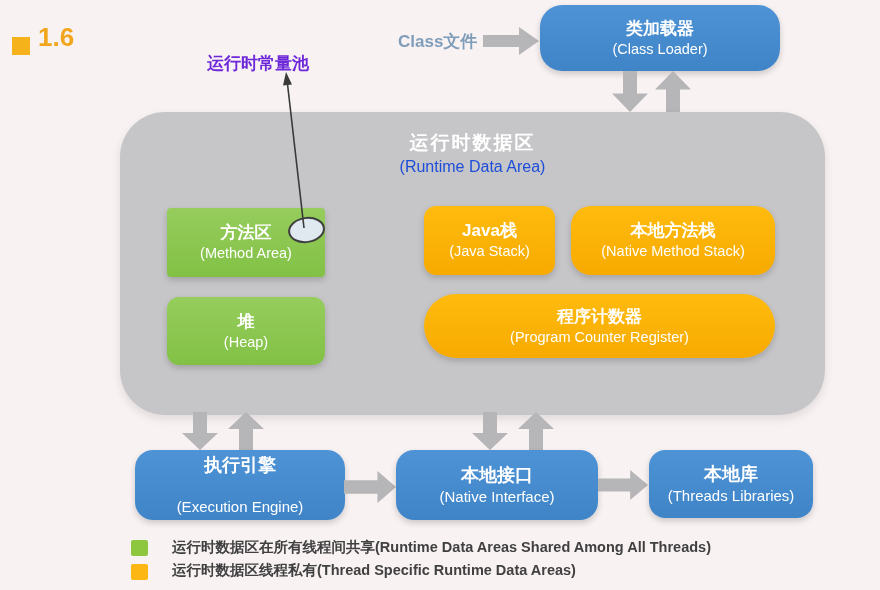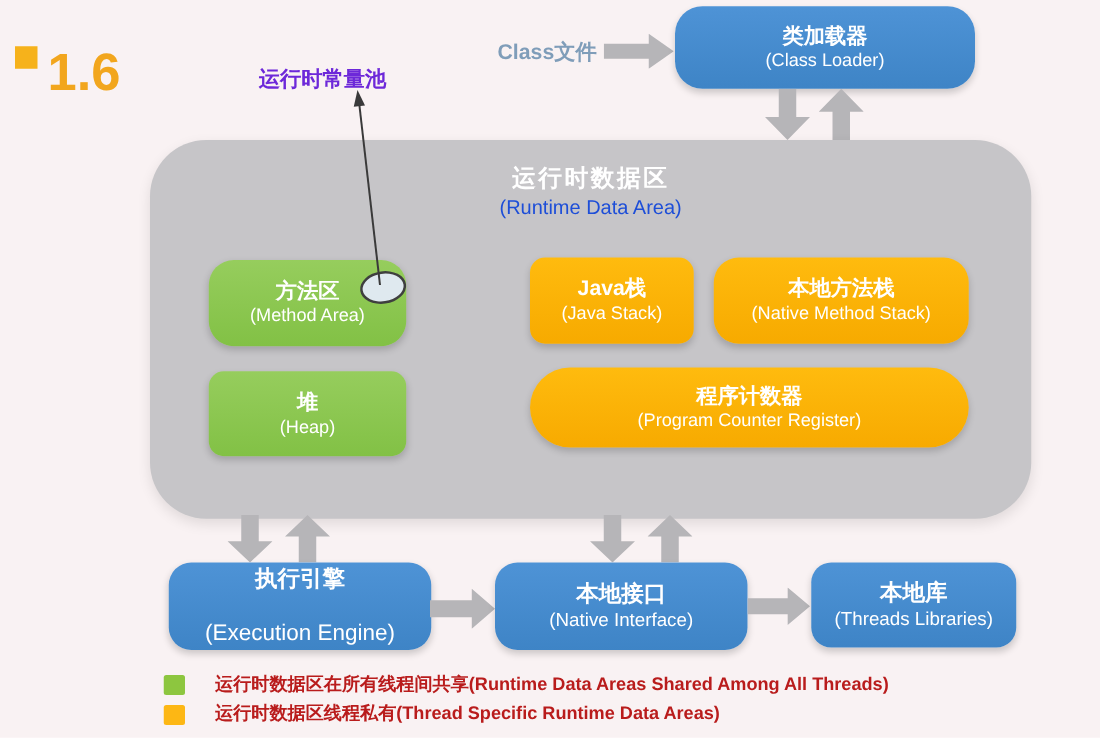--- a/index.html
+++ b/index.html
@@ -33,21 +33,21 @@
   }
   .rda-title-zh{
     position:absolute;left:0;top:18px;width:100%;
     text-align:center;color:#fff;font-size:19px;font-weight:700;letter-spacing:2px;
   }
   .rda-title-en{
     position:absolute;left:0;top:46px;width:100%;
     text-align:center;color:#1d4ed8;font-size:16px;
   }
   .section-num{
-    left:38px;top:34px;font-size:42px;font-weight:700;color:#f2a61d;
+    left:38px;top:22px;font-size:26px;font-weight:700;color:#f2a61d;
   }
   .bullet-sq{
     left:12px;top:37px;width:18px;height:18px;background:#f6b21b;
   }
   .rc-pool-label{
     left:207px;top:53px;width:104px;
     color:#6d28d9;font-size:17px;font-weight:600;line-height:1.35;
     z-index:6;
   }
   .class-file-label{
@@ -58,21 +58,21 @@
     position:absolute;left:288px;top:217px;width:37px;height:26px;
     background:#dfe9ef;border:2px solid #3f3f3f;border-radius:50%;
     transform:rotate(-8deg);
     z-index:5;
     box-sizing:border-box;
   }
   .legend-swatch{position:absolute;width:17px;height:16px;border-radius:2px;}
   .legend-swatch.sw-green{background:#8dc63f;}
   .legend-swatch.sw-orange{background:#fdb714;}
   .legend-text{
-    position:absolute;color:#b91c1c;font-size:14.5px;font-weight:600;white-space:nowrap;
+    position:absolute;color:#404040;font-size:14.5px;font-weight:600;white-space:nowrap;
   }
   svg.block-arrow{position:absolute;}
   svg.block-arrow polygon{fill:#b6b5b8;}
   .annot-arrow{position:absolute;z-index:6;}
 </style>
 </head>
 <body>
 
 <div class="stage">
 
@@ -99,21 +99,21 @@
     <polygon points="11,0 25,0 25,22 36,22 18,40 0,22 11,22"></polygon>
   </svg>
   <svg class="block-arrow" style="left:655px;top:71px;" width="36" height="41" viewBox="0 0 36 40" preserveAspectRatio="none">
     <polygon points="18,0 36,18 25,18 25,40 11,40 11,18 0,18"></polygon>
   </svg>
 
   <div class="gray-container">
     <div class="rda-title-zh">运行时数据区</div>
     <div class="rda-title-en">(Runtime Data Area)</div>
 
-    <div class="box green" style="left:47px;top:96px;width:158px;height:69px;border-radius:20px;">
+    <div class="box green" style="left:47px;top:96px;width:158px;height:69px;border-radius:4px;">
       <span class="zh">方法区</span>
       <span class="en">(Method Area)</span>
     </div>
 
     <div class="box green" style="left:47px;top:185px;width:158px;height:68px;border-radius:12px;">
       <span class="zh">堆</span>
       <span class="en">(Heap)</span>
     </div>
 
     <div class="box orange" style="left:304px;top:94px;width:131px;height:69px;border-radius:12px;">
@@ -141,21 +141,21 @@
 
   <svg class="block-arrow" style="left:472px;top:412px;" width="36" height="38" viewBox="0 0 36 40" preserveAspectRatio="none">
     <polygon points="11,0 25,0 25,22 36,22 18,40 0,22 11,22"></polygon>
   </svg>
   <svg class="block-arrow" style="left:518px;top:412px;" width="36" height="38" viewBox="0 0 36 40" preserveAspectRatio="none">
     <polygon points="18,0 36,18 25,18 25,40 11,40 11,18 0,18"></polygon>
   </svg>
 
   <div class="box blue" style="left:135px;top:450px;width:210px;height:70px;border-radius:18px;">
     <span class="zh" style="font-size:18px;">执行引擎</span>
-    <span class="en" style="font-size:18px;margin-top:20px;">(Execution Engine)</span>
+    <span class="en" style="font-size:15px;margin-top:20px;">(Execution Engine)</span>
   </div>
 
   <svg class="block-arrow" style="left:344px;top:471px;" width="52" height="32" viewBox="0 0 56 28" preserveAspectRatio="none">
     <polygon points="0,8 36,8 36,0 56,14 36,28 36,20 0,20"></polygon>
   </svg>
 
   <div class="box blue" style="left:396px;top:450px;width:202px;height:70px;border-radius:18px;">
     <span class="zh" style="font-size:18px;">本地接口</span>
     <span class="en" style="font-size:15px;">(Native Interface)</span>
   </div>

